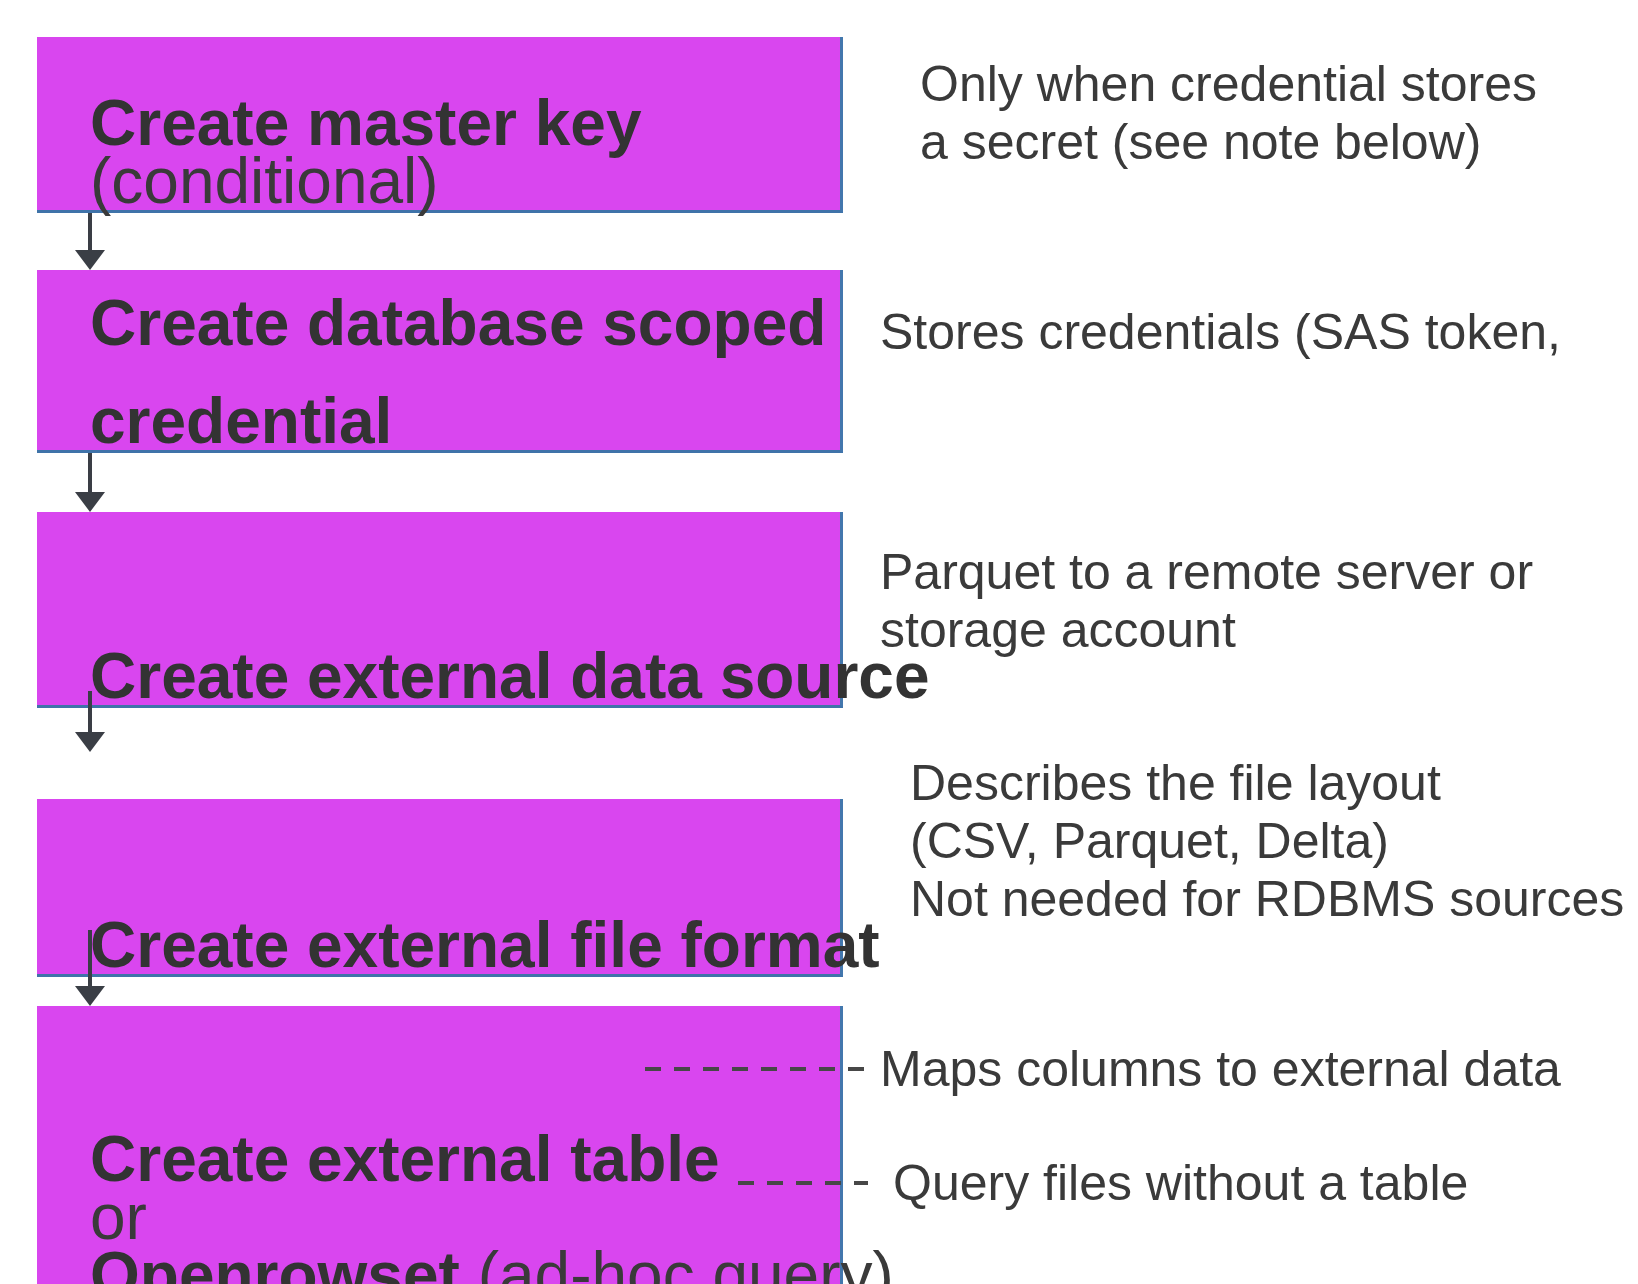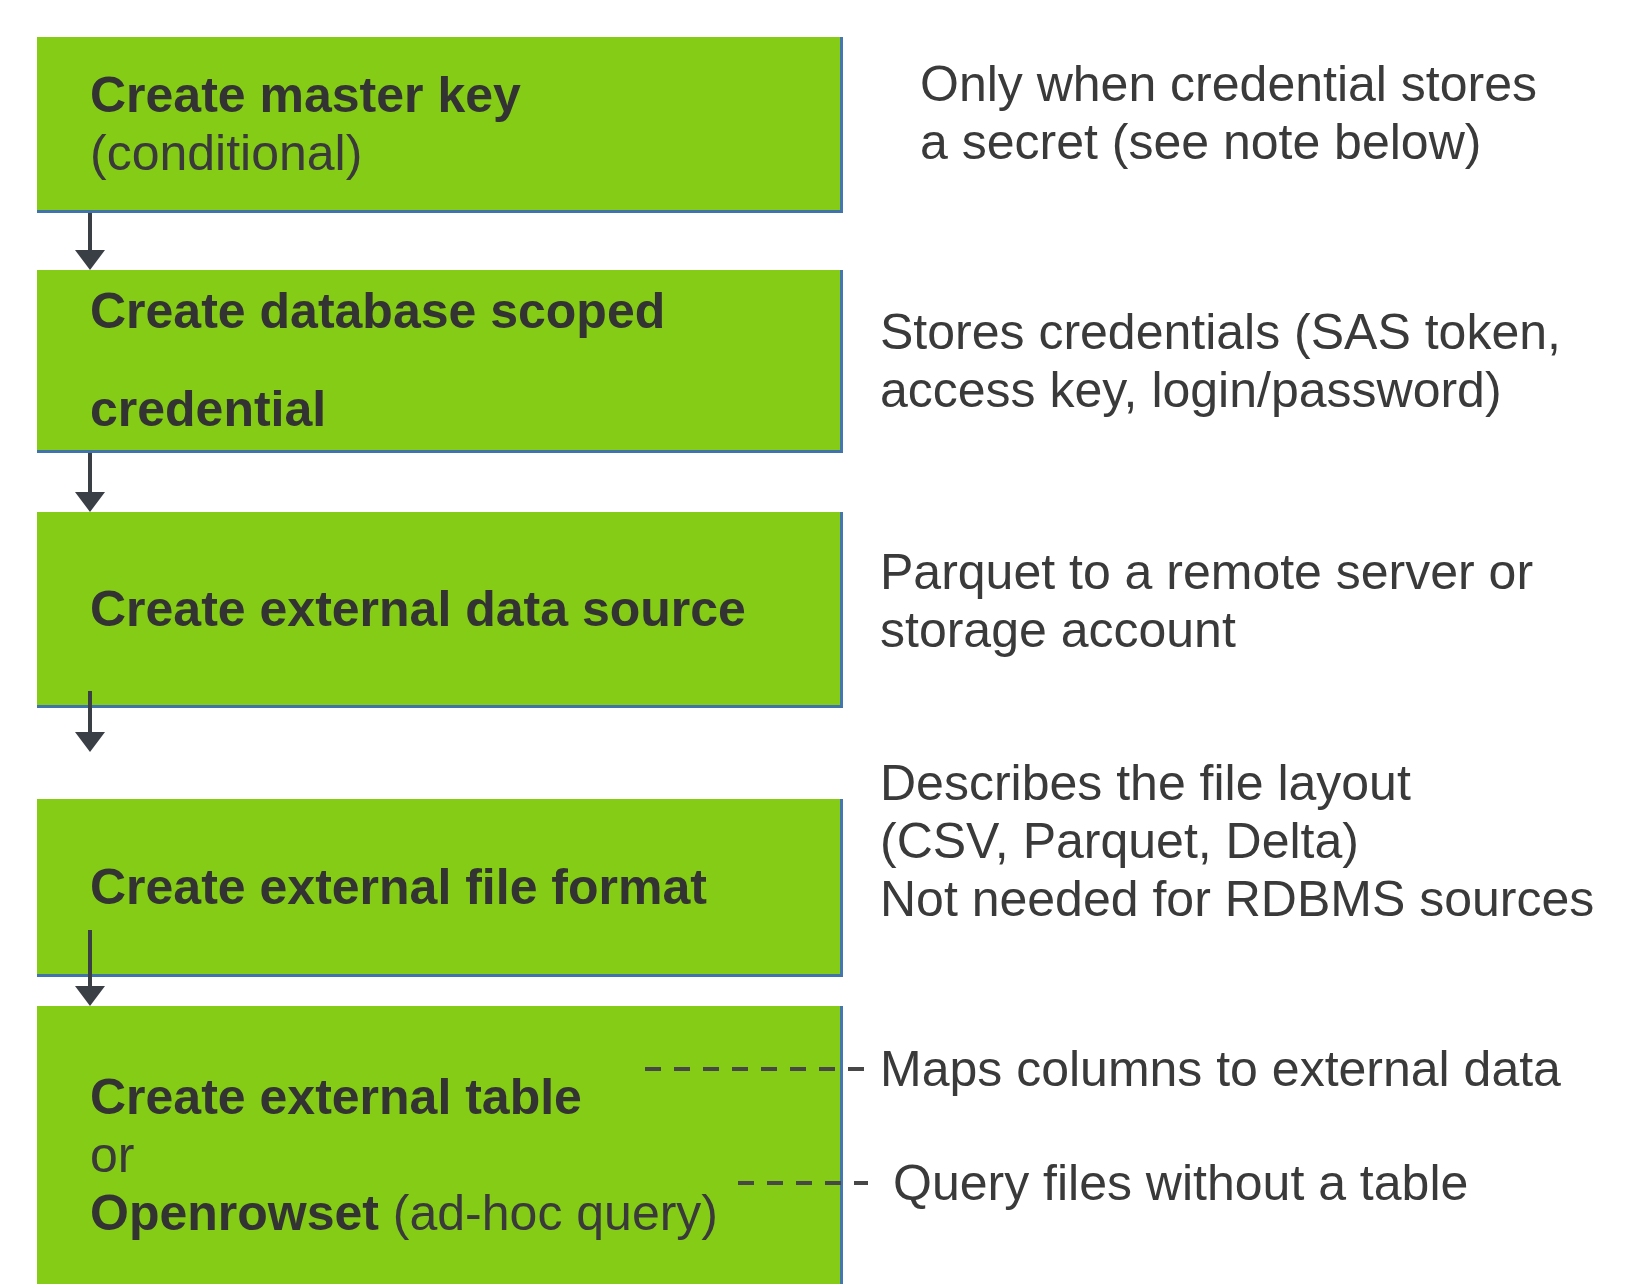--- a/index.html
+++ b/index.html
@@ -9,29 +9,29 @@
     height:1284px;
     background:#ffffff;
     font-family:"Liberation Sans", sans-serif;
     color:#383838;
     overflow:hidden;
   }
   .box{
     position:absolute;
     left:37px;
     width:806px;
-    background:#84cc16;
+    background:#d946ef;
     border-right:3px solid #4377ad;
     border-bottom:3px solid #3f73a9;
     box-sizing:border-box;
     display:flex;
     flex-direction:column;
-    justify-content:center;
+    justify-content:flex-end;
     padding-left:53px;
-    font-size:50px;
+    font-size:64px;
     line-height:58px;
     white-space:nowrap;
   }
   .bold{font-weight:700;color:#333333;}
   .reg{font-weight:400;color:#3a3a3a;}
   .ann{
     position:absolute;
     left:880px;
     font-size:50px;
     line-height:58px;
@@ -113,29 +113,28 @@
   <div class="dash" style="top:1067px;left:645px;width:225px;"></div>
   <div class="dash" style="top:1181px;left:738px;width:130px;"></div>
 
   <div class="ann" style="top:55px;margin-left:40px;">
     <div>Only when credential stores</div>
     <div>a secret (see note below)</div>
   </div>
 
   <div class="ann" style="top:303px;">
     <div>Stores credentials (SAS token,</div>
-    <div>access key, login/password)</div>
   </div>
 
   <div class="ann" style="top:543px;">
     <div>Parquet to a remote server or</div>
     <div>storage account</div>
   </div>
 
-  <div class="ann" style="top:754px;">
+  <div class="ann" style="top:754px;margin-left:30px;">
     <div>Describes the file layout</div>
     <div>(CSV, Parquet, Delta)</div>
     <div>Not needed for RDBMS sources</div>
   </div>
 
   <div class="ann" style="top:1040px;">
     <div>Maps columns to external data</div>
   </div>
 
   <div class="ann" style="top:1154px;margin-left:13px;">

